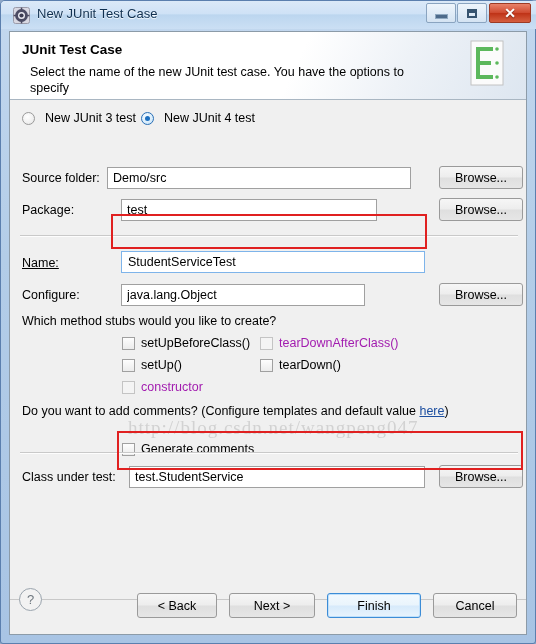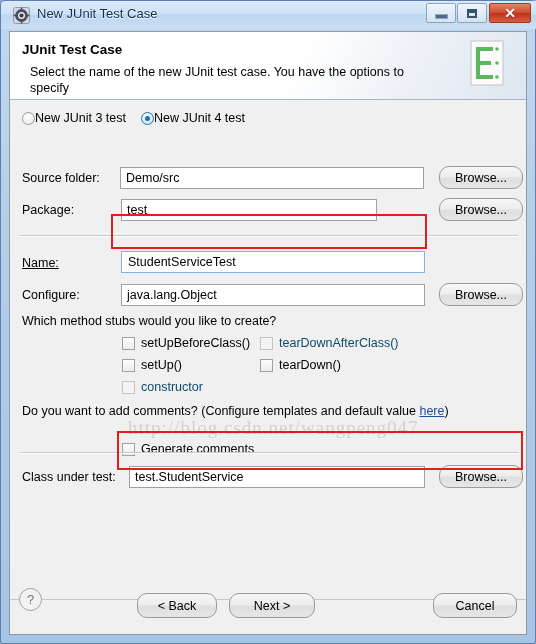--- a/index.html
+++ b/index.html
@@ -72,47 +72,47 @@
   .tfield{
     position:absolute;height:22px;box-sizing:border-box;
     background:#fff;border:1px solid #a0a0a0;
     font-family:"Liberation Sans",sans-serif;font-size:12.5px;color:#000;
     padding:0 0 0 5px;line-height:20px;
   }
   .tfield.focused{border:1px solid #7eb4ea;box-shadow:inset 0 0 0 1px #fff;}
   .btn{
     position:absolute;height:23px;box-sizing:border-box;
     background:linear-gradient(to bottom,#f6f6f6 0%,#ededed 48%,#dfdfdf 52%,#e6e6e6 100%);
-    border:1px solid #9a9a9a;border-radius:10px;
+    border:1px solid #9a9a9a;border-radius:3px;
     font-family:"Liberation Sans",sans-serif;font-size:12.5px;color:#000;
     display:flex;align-items:center;justify-content:center;
   }
   .btn.default{
     border:1px solid #3c8cd6;box-shadow:0 0 0 1px #bfe0fb inset;
     background:linear-gradient(to bottom,#f2f9fe 0%,#eaf4fc 48%,#d7eafb 52%,#e8f4fd 100%);
   }
   
   .radio-wrap{position:absolute;display:flex;align-items:center;}
   .radio{
     width:13px;height:13px;border-radius:50%;
     background:radial-gradient(circle at 40% 35%,#fff 0%,#f0f0f0 60%,#e2e2e2 100%);
     border:1px solid #9a9a9a;box-sizing:border-box;position:relative;flex:0 0 auto;
   }
   .radio.on{border-color:#2a6fb5;background:radial-gradient(circle at 40% 35%,#f5fbff 0%,#dbeefc 55%,#bcdcf5 100%);}
   .radio.on::after{content:"";position:absolute;left:3px;top:3px;width:5px;height:5px;border-radius:50%;background:#1c6fc0;}
-  .radio-label{margin-left:0;font-size:12.5px;white-space:nowrap;}
+  .radio-label{margin-left:10px;font-size:12.5px;white-space:nowrap;}
   
   .cb-wrap{position:absolute;display:flex;align-items:center;}
   .cb{
     width:13px;height:13px;box-sizing:border-box;flex:0 0 auto;
     border:1px solid #a0a0a0;background:linear-gradient(to bottom,#fdfdfd,#ececec);
   }
   .cb.disabled{border-color:#c4c4c4;background:#f4f4f4;}
   .cb-label{margin-left:6px;font-size:12.5px;white-space:nowrap;}
-  .cb-label.disabled{color:#0c4a6e;}
+  .cb-label.disabled{color:#a21caf;}
   .static-text{position:absolute;font-size:12.5px;color:#000;white-space:nowrap;}
   .link{color:#1d4fa0;text-decoration:underline;cursor:pointer;}
   .sep{position:absolute;height:1px;background:#c9c9c9;border-bottom:1px solid #fdfdfd;}
   
   .annot{position:absolute;border:2px solid #e02020;box-sizing:border-box;pointer-events:none;}
   
   #help-icon{
     position:absolute;left:18px;top:587px;width:21px;height:21px;border-radius:50%;
     border:1px solid #9aa4ad;color:#6e777f;font-size:13px;
     display:flex;align-items:center;justify-content:center;
@@ -186,34 +186,34 @@
       <div class="radio-wrap" style="left:12px;top:11px;">
         <span class="radio"></span>
         <span class="radio-label">New JUnit 3 test</span>
       </div>
       <div class="radio-wrap" style="left:131px;top:11px;">
         <span class="radio on"></span>
         <span class="radio-label">New JUnit 4 test</span>
       </div>
 
       <div class="row-label" style="left:12px;top:71px;">Source folder:</div>
-      <input class="tfield" style="left: 110px; top: 67px; width: 304px;" value="Demo/src">
+      <input class="tfield" style="left: 97px; top: 67px; width: 304px;" value="Demo/src">
       <div class="btn" style="left:429px;top:66px;width:84px;">Browse...</div>
 
       <div class="row-label" style="left:12px;top:103px;">Package:</div>
       <input class="tfield" style="left: 111px; top: 99px; width: 256px;" value="test">
       <div class="btn" style="left:429px;top:98px;width:84px;">Browse...</div>
 
       <div class="sep" style="left:10px;top:135px;width:498px;"></div>
 
       <div class="row-label" style="left:12px;top:156px;text-decoration:underline;">Name:</div>
       <input class="tfield focused" style="left: 111px; top: 151px; width: 304px; padding-left: 6px;" value="StudentServiceTest">
 
       <div class="row-label" style="left:12px;top:188px;">Configure:</div>
-      <input class="tfield" style="left: 111px; top: 184px; width: 304px;" value="java.lang.Object">
+      <input class="tfield" style="left: 111px; top: 184px; width: 244px;" value="java.lang.Object">
       <div class="btn" style="left:429px;top:183px;width:84px;">Browse...</div>
 
       <div class="static-text" style="left:12px;top:214px;">Which method stubs would you like to create?</div>
 
       <div class="cb-wrap" style="left:112px;top:236px;justify-content:flex-end;">
         <span class="cb"></span>
         <span class="cb-label">setUpBeforeClass()</span>
       </div>
       <div class="cb-wrap" style="left:250px;top:236px;">
         <span class="cb disabled"></span>
@@ -252,17 +252,18 @@
       <div id="watermark">http://blog.csdn.net/wangpeng047</div>
     </div>
 
     <div id="footer"></div>
   </div>
 
   <div id="help-icon">?</div>
 
   <div class="btn" style="left:136px;top:592px;width:80px;height:25px;">&lt; Back</div>
   <div class="btn" style="left:228px;top:592px;width:86px;height:25px;">Next &gt;</div>
+  <div class="btn default" style="left:326px;top:592px;width:94px;height:25px;">Finish</div>
   <div class="btn" style="left:432px;top:592px;width:84px;height:25px;">Cancel</div>
 
   <div class="annot" style="left:110px;top:213px;width:316px;height:35px;"></div>
   <div class="annot" style="left:116px;top:430px;width:406px;height:39px;"></div>
 </div>
 
 </body></html>

